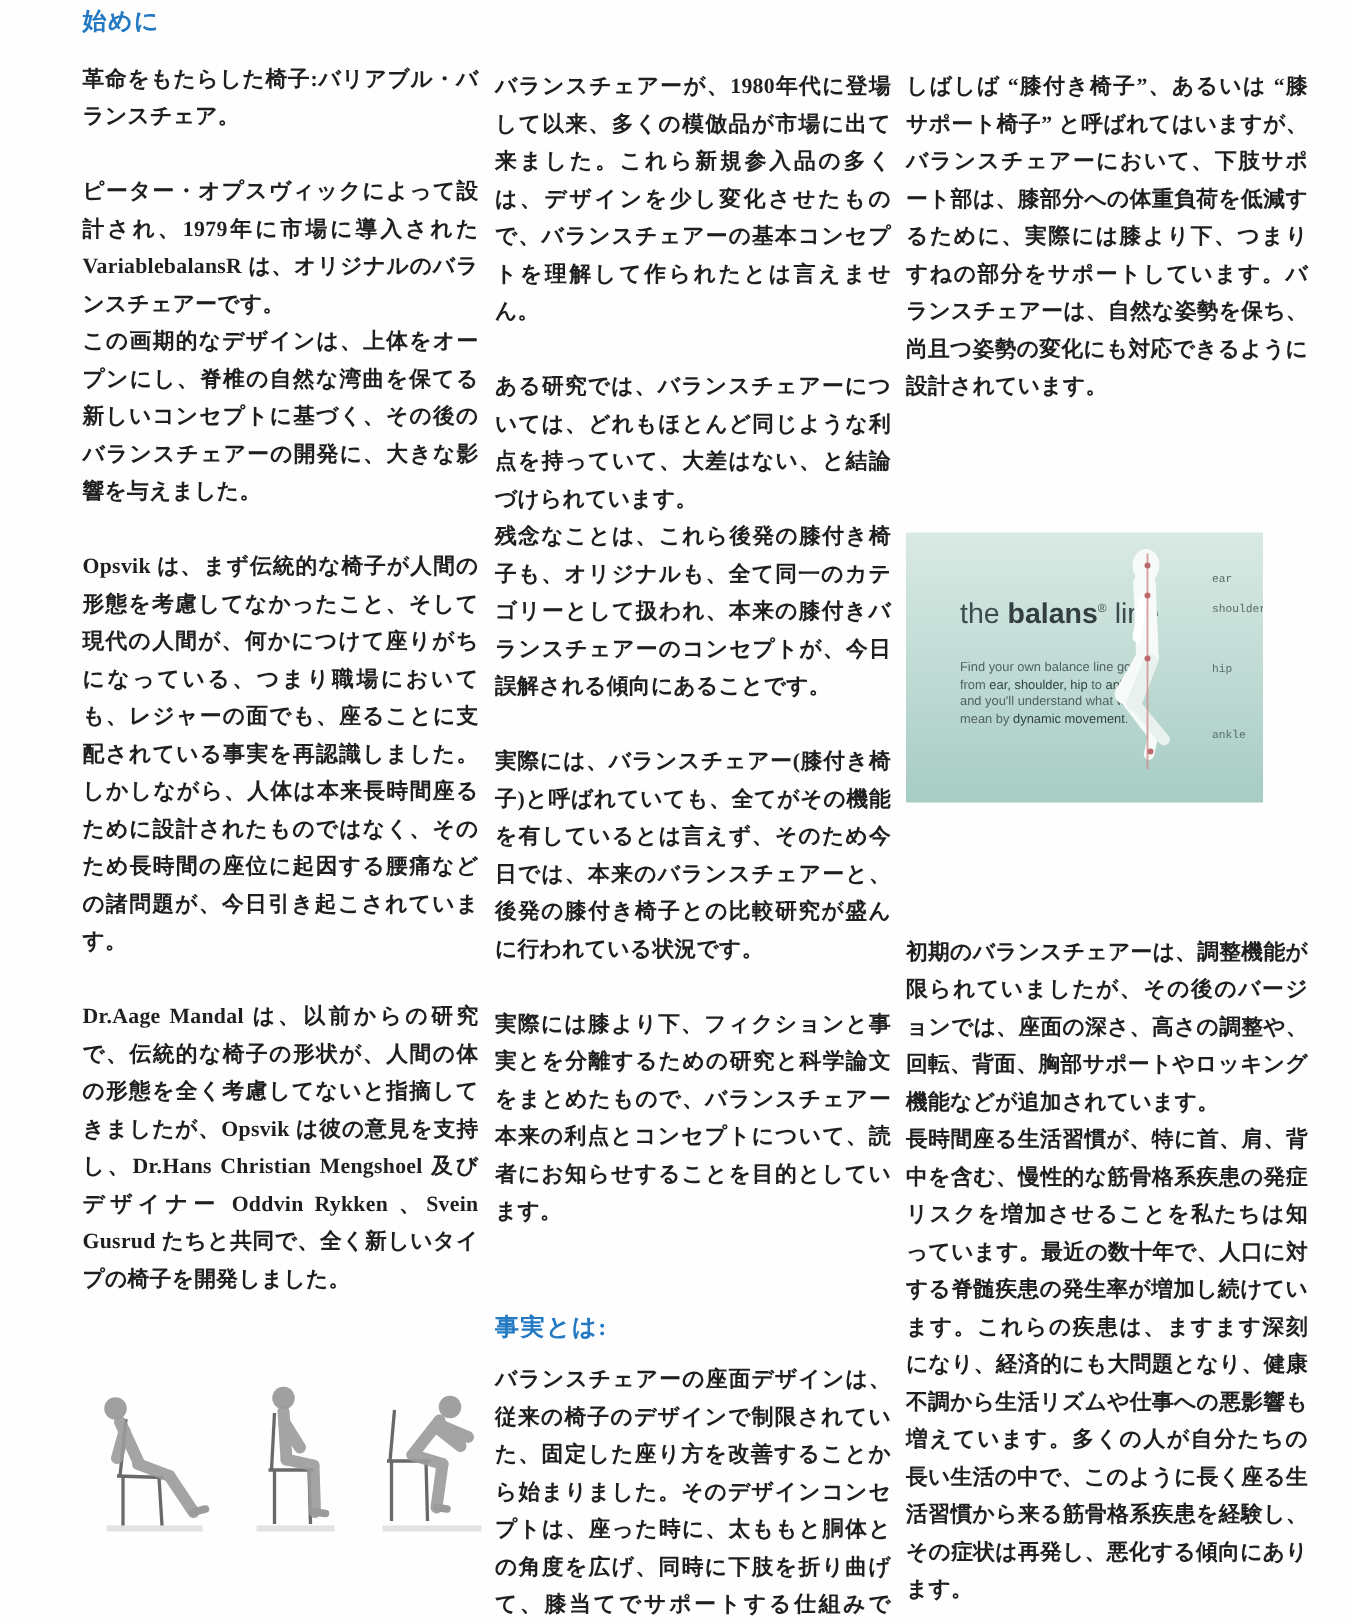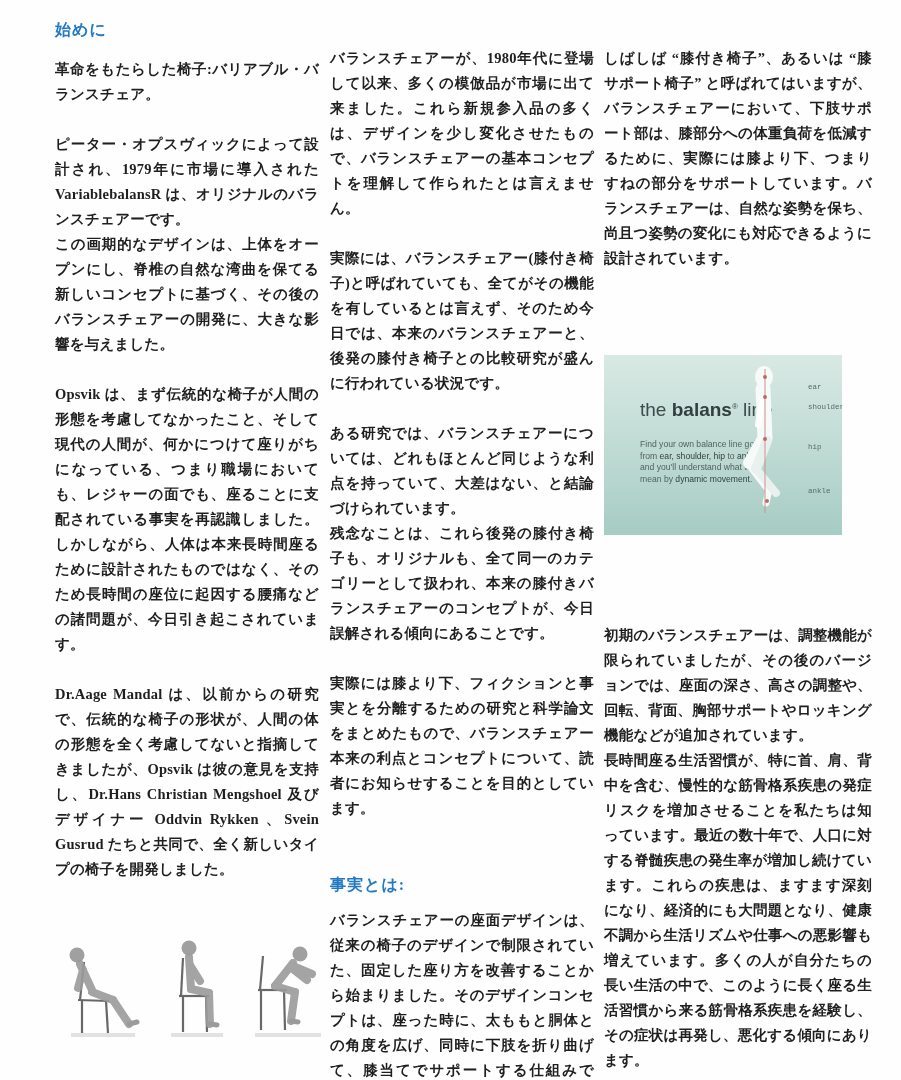--- a/index.html
+++ b/index.html
@@ -5,21 +5,21 @@
   html,body{margin:0;padding:0;background:#ffffff;}
   .page{
     position:relative;
     width:901px;height:1080px;
     background:#fefefe;
     overflow:hidden;
     font-family:"Liberation Serif","DejaVu Serif",serif;
     color:#1f1f1f;
   }
   .col{position:absolute;top:0;}
-  .col1{left:55px;width:264px;padding-top:20px;}
+  .col1{left:55px;width:264px;padding-top:4px;}
   .col2{left:330px;width:264px;padding-top:46px;}
   .col3{left:604px;width:268px;padding-top:46px;}
   h2.section{
     margin:0 0 16px 0;
     font-size:16px;
     font-weight:bold;
     color:#2379c2;
     letter-spacing:1px;
   }
   h2.facts{margin-top:54px;margin-bottom:12px;}
@@ -133,23 +133,23 @@
           <line x1="48" y1="43" x2="62" y2="54"></line>
         </g>
         <circle cx="55" cy="28" r="7.5" fill="#9b9b9b" opacity="0.95"></circle>
         <line x1="46" y1="95" x2="53" y2="96" stroke="#9b9b9b" stroke-width="5" stroke-linecap="round"></line>
       </svg>
     </div>
   </div>
 
   <div class="col col2">
     <p class="body">バランスチェアーが、1980年代に登場して以来、多くの模倣品が市場に出て来ました。これら新規参入品の多くは、デザインを少し変化させたもので、バランスチェアーの基本コンセプトを理解して作られたとは言えません。</p>
-    <p class="body">実際には、バランスチェアー(膝付き椅子)と呼ばれていても、全てがその機能を有しているとは言えず、そのため今日では、本来のバランスチェアーと、後発の膝付き椅子との比較研究が盛んに行われている状況です。</p>
     <p class="body">ある研究では、バランスチェアーについては、どれもほとんど同じような利点を持っていて、大差はない、と結論づけられています。
 残念なことは、これら後発の膝付き椅子も、オリジナルも、全て同一のカテゴリーとして扱われ、本来の膝付きバランスチェアーのコンセプトが、今日誤解される傾向にあることです。</p>
+    <p class="body">実際には、バランスチェアー(膝付き椅子)と呼ばれていても、全てがその機能を有しているとは言えず、そのため今日では、本来のバランスチェアーと、後発の膝付き椅子との比較研究が盛んに行われている状況です。</p>
     <p class="body">実際には膝より下、フィクションと事実とを分離するための研究と科学論文をまとめたもので、バランスチェアー本来の利点とコンセプトについて、読者にお知らせすることを目的としています。</p>
     <h2 class="section facts">事実とは:</h2>
     <p class="body">バランスチェアーの座面デザインは、従来の椅子のデザインで制限されていた、固定した座り方を改善することから始まりました。そのデザインコンセプトは、座った時に、太ももと胴体との角度を広げ、同時に下肢を折り曲げて、膝当てでサポートする仕組みです。</p>
   </div>
 
   <div class="col col3">
     <p class="body">しばしば “膝付き椅子”、あるいは “膝サポート椅子” と呼ばれてはいますが、バランスチェアーにおいて、下肢サポート部は、膝部分への体重負荷を低減するために、実際には膝より下、つまりすねの部分をサポートしています。バランスチェアーは、自然な姿勢を保ち、尚且つ姿勢の変化にも対応できるように設計されています。</p>
 
     <div class="balans-box">
       <div class="balans-title"><span>the </span><span class="bb">balans</span><sup>®</sup><span> line</span></div>

